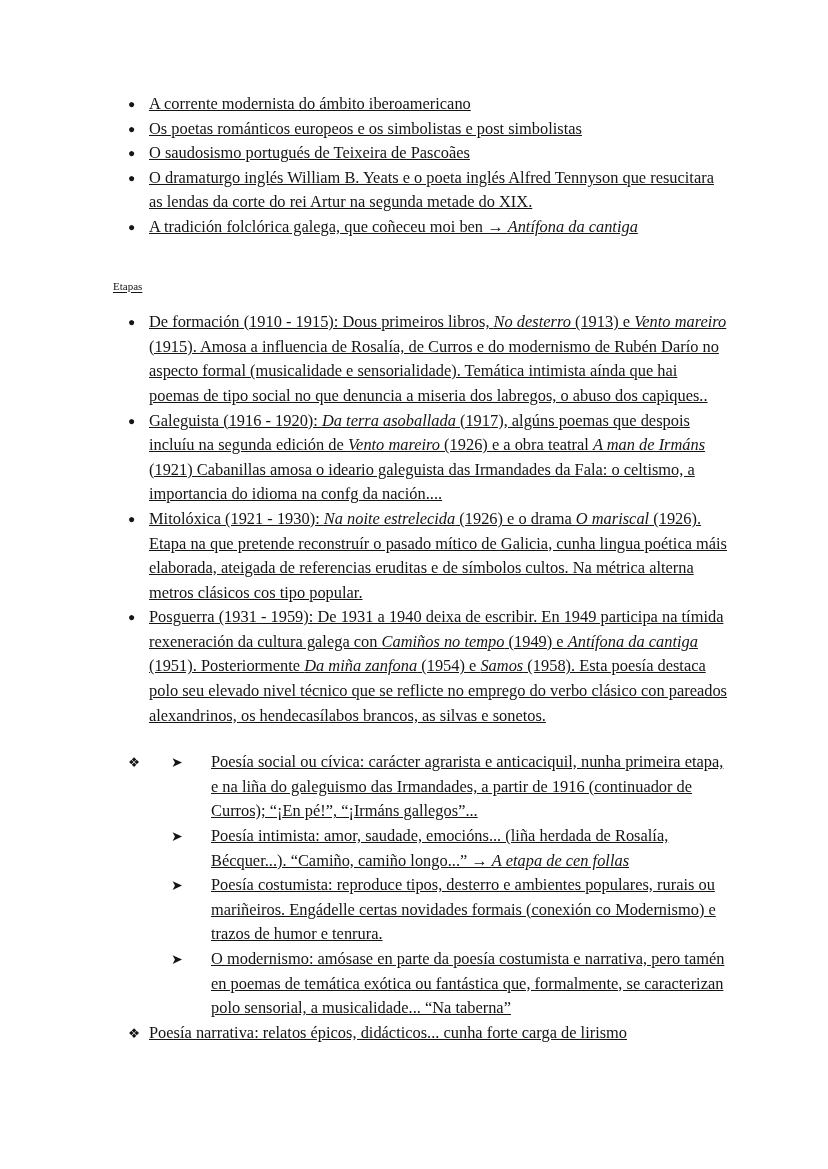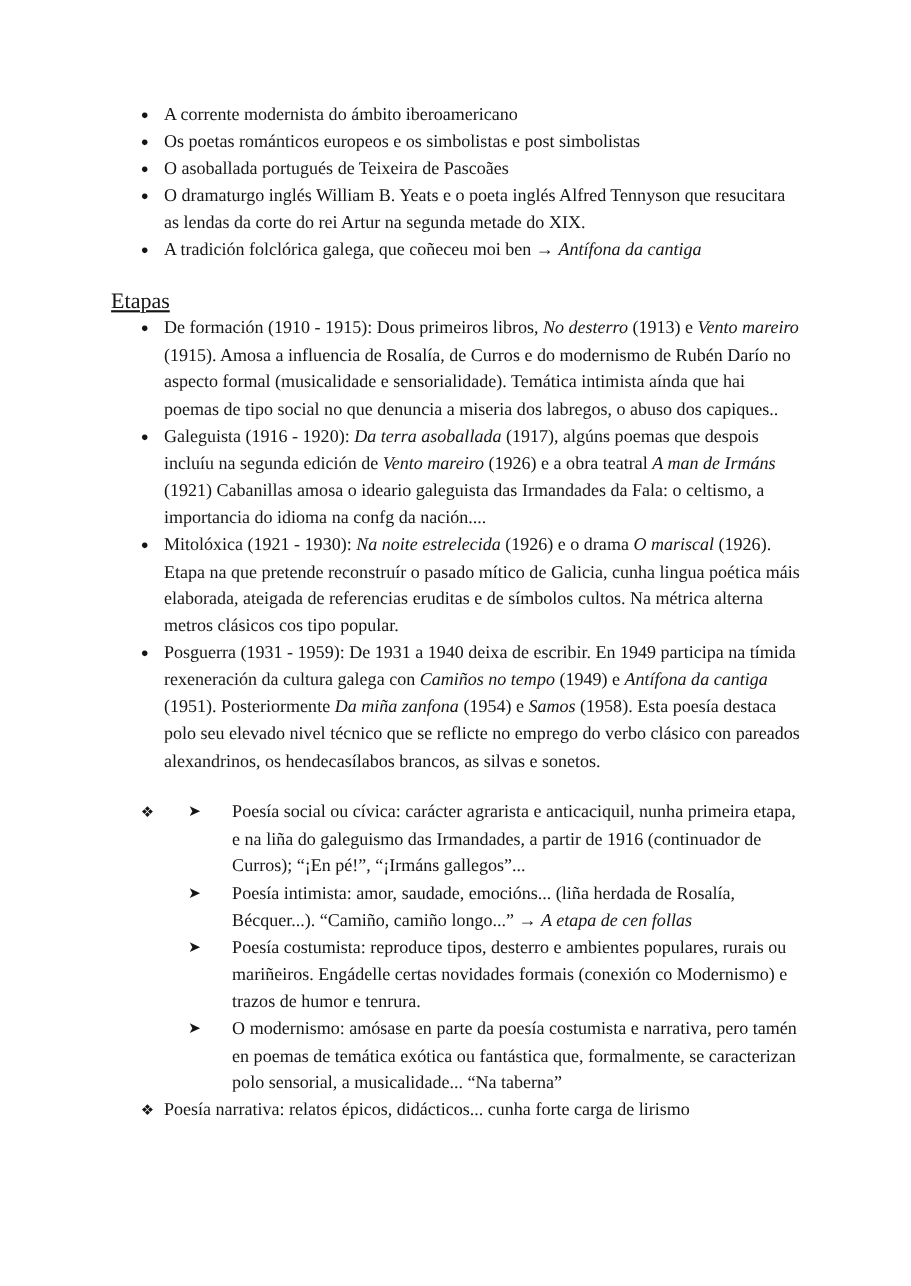--- a/index.html
+++ b/index.html
@@ -42,20 +42,21 @@
     position: absolute;
     left: 0;
     top: 0;
     width: 20px;
     text-align: left;
     line-height: 24.6px;
     font-size: 16.4px;
   }
   li.item > .txt {
     display: block;
+    text-decoration: underline;
   }
 
   
   .lvl1 > li.item {
     padding-left: 48px;
   }
   .lvl1 > li.item > .marker {
     left: 27px;
   }
   .lvl1 > li.item > .marker.dot {
@@ -76,25 +77,25 @@
     margin-left: 22px;
   }
   .lvl2 > li.item > .marker.arrow {
     left: 0px;
     font-size: 14px;
     line-height: 25px;
   }
 
   
   .section-heading {
-    font-size: 20px;
+    font-size: 11px;
     line-height: 24.6px;
     text-decoration: underline;
     text-underline-offset: 2px;
-    margin: 0;
+    margin: 12px;
     font-weight: normal;
   }
   .gap-before-section {
     height: 22px;
   }
 </style>
 </head>
 <body>
 
 <div class="page">
@@ -103,21 +104,21 @@
     <li class="item">
       <span class="marker dot">●</span>
       <span class="txt">A corrente modernista do ámbito iberoamericano</span>
     </li>
     <li class="item">
       <span class="marker dot">●</span>
       <span class="txt">Os poetas románticos europeos e os simbolistas e post simbolistas</span>
     </li>
     <li class="item">
       <span class="marker dot">●</span>
-      <span class="txt">O asoballada portugués de Teixeira de Pascoães</span>
+      <span class="txt">O saudosismo portugués de Teixeira de Pascoães</span>
     </li>
     <li class="item">
       <span class="marker dot">●</span>
       <span class="txt">O dramaturgo inglés William B. Yeats e o poeta inglés Alfred Tennyson que resucitara as lendas da corte do rei Artur na segunda metade do XIX.</span>
     </li>
     <li class="item">
       <span class="marker dot">●</span>
       <span class="txt">A tradición folclórica galega, que coñeceu moi ben → <i>Antífona da cantiga</i></span>
     </li>
   </ul>

